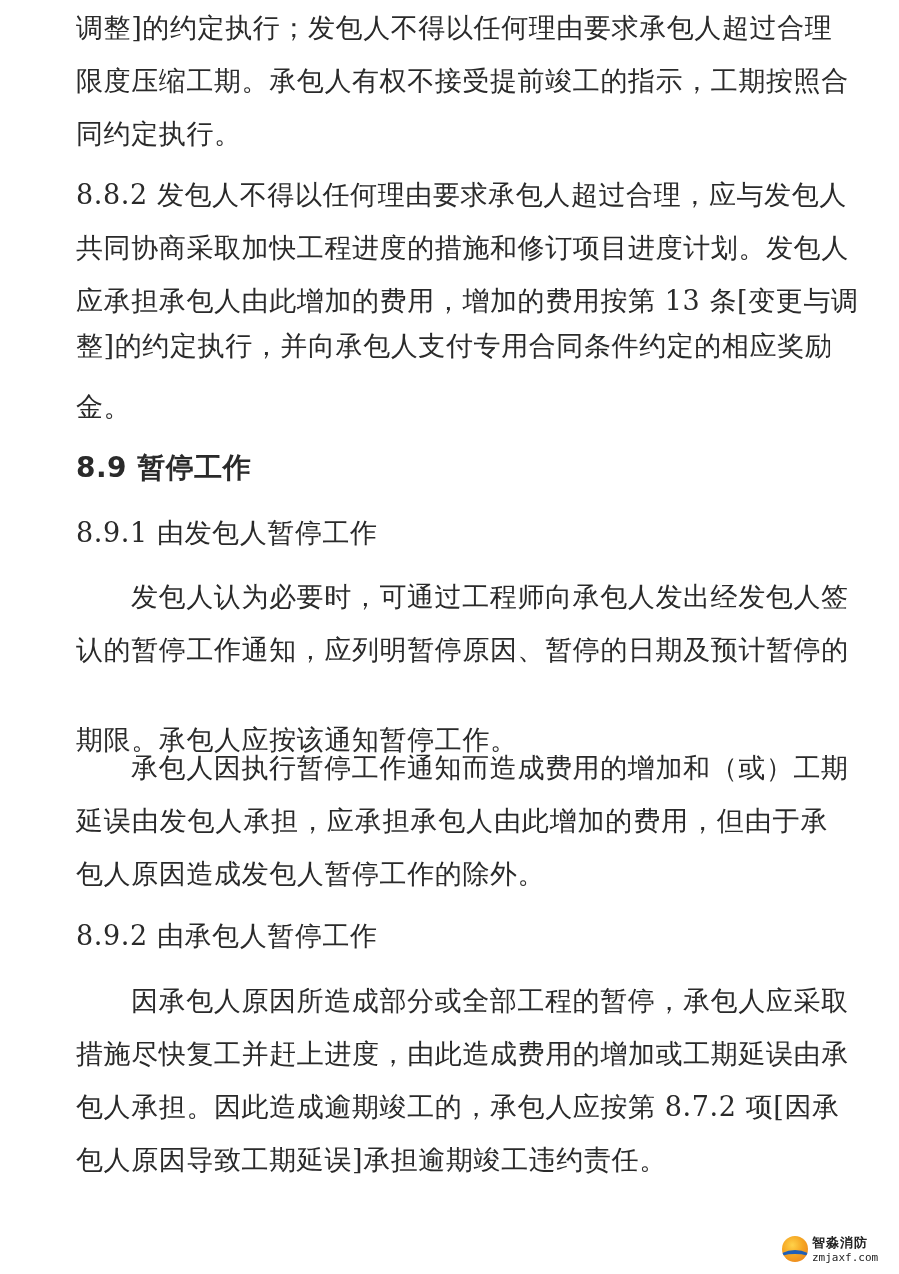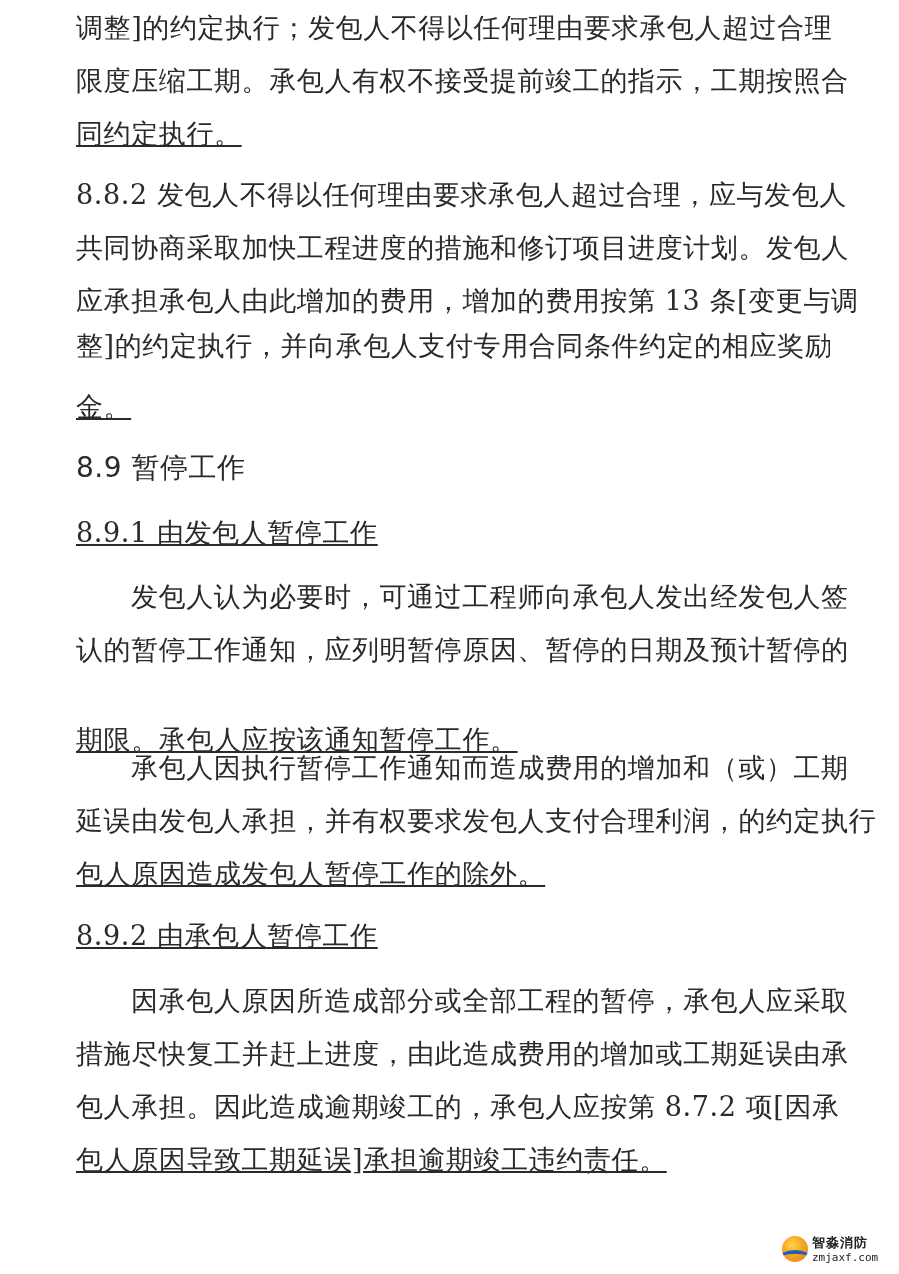--- a/index.html
+++ b/index.html
@@ -1,23 +1,23 @@
 <!DOCTYPE html>
 <html><head>
 <meta charset="utf-8">
 <style>
   html, body { margin: 0; padding: 0; background: #ffffff; }
   body { width: 899px; height: 1274px; position: relative; overflow: hidden;
          font-family: "DejaVu Serif", "Liberation Serif", serif; color: #2a2a2a; }
   .page { position: absolute; left: 76px; top: 0; width: 752px; }
   .line { position: absolute; left: 0; height: 40px; line-height: 40px;
           font-size: 27px; white-space: nowrap; letter-spacing: 0.6px; text-align-last: justify; width: 752px; }
-  .line.short { text-align-last: auto; width: auto; text-decoration: underline; }
+  .line.short { text-align-last: auto; width: auto; }
   .line.indent { left: 55px; width: 697px; }
-  .heading { font-family: "DejaVu Sans", "Liberation Sans", sans-serif; font-weight: normal; font-size: 28px;
+  .heading { font-family: "DejaVu Sans", "Liberation Sans", sans-serif; font-weight: bold; font-size: 28px;
              text-align-last: auto; width: auto; letter-spacing: 0.5px; }
   .watermark { position: absolute; left: 782px; top: 1232px; width: 110px; height: 36px; }
   .wm-logo { position: absolute; left: 0; top: 4px; width: 26px; height: 26px; border-radius: 50%;
              background: radial-gradient(circle at 40% 35%, #ffd24a 0%, #f5a623 45%, #e87a1c 100%); overflow: hidden; }
   .wm-logo .swoosh { position: absolute; left: -4px; top: 14px; width: 34px; height: 14px; border-radius: 50%;
              border-top: 4px solid #1f5fb8; }
   .wm-name { position: absolute; left: 30px; top: 2px; font-family: Liberation Serif, serif; font-size: 13px;
              font-weight: bold; color: #222; letter-spacing: 1px; }
   .wm-url { position: absolute; left: 30px; top: 19px; font-family: "DejaVu Sans Mono", monospace; font-size: 11px; color: #222; text-align: center; }
 </style>
@@ -36,21 +36,21 @@
   <div class="line short" style="top:387px">金。</div>
 
   <div class="line heading" style="top:448px">8.9 暂停工作</div>
 
   <div class="line short" style="top:513px">8.9.1 由发包人暂停工作</div>
   <div class="line indent" style="top:577px">发包人认为必要时，可通过工程师向承包人发出经发包人签</div>
   <div class="line" style="top:630px">认的暂停工作通知，应列明暂停原因、暂停的日期及预计暂停的</div>
   <div class="line short" style="top:720px">期限。承包人应按该通知暂停工作。</div>
 
   <div class="line indent" style="top:748px">承包人因执行暂停工作通知而造成费用的增加和（或）工期</div>
-  <div class="line" style="top:801px">延误由发包人承担，并有权要求发包人支付合理利润，的约定执行</div>
+  <div class="line" style="top:801px">延误由发包人承担，应承担承包人由此增加的费用，但由于承</div>
   <div class="line short" style="top:854px">包人原因造成发包人暂停工作的除外。</div>
 
   <div class="line short" style="top:916px">8.9.2 由承包人暂停工作</div>
   <div class="line indent" style="top:981px">因承包人原因所造成部分或全部工程的暂停，承包人应采取</div>
   <div class="line" style="top:1034px">措施尽快复工并赶上进度，由此造成费用的增加或工期延误由承</div>
   <div class="line" style="top:1087px">包人承担。因此造成逾期竣工的，承包人应按第 8.7.2 项[因承</div>
   <div class="line short" style="top:1140px">包人原因导致工期延误]承担逾期竣工违约责任。</div>
 </div>
 
 <div class="watermark">

